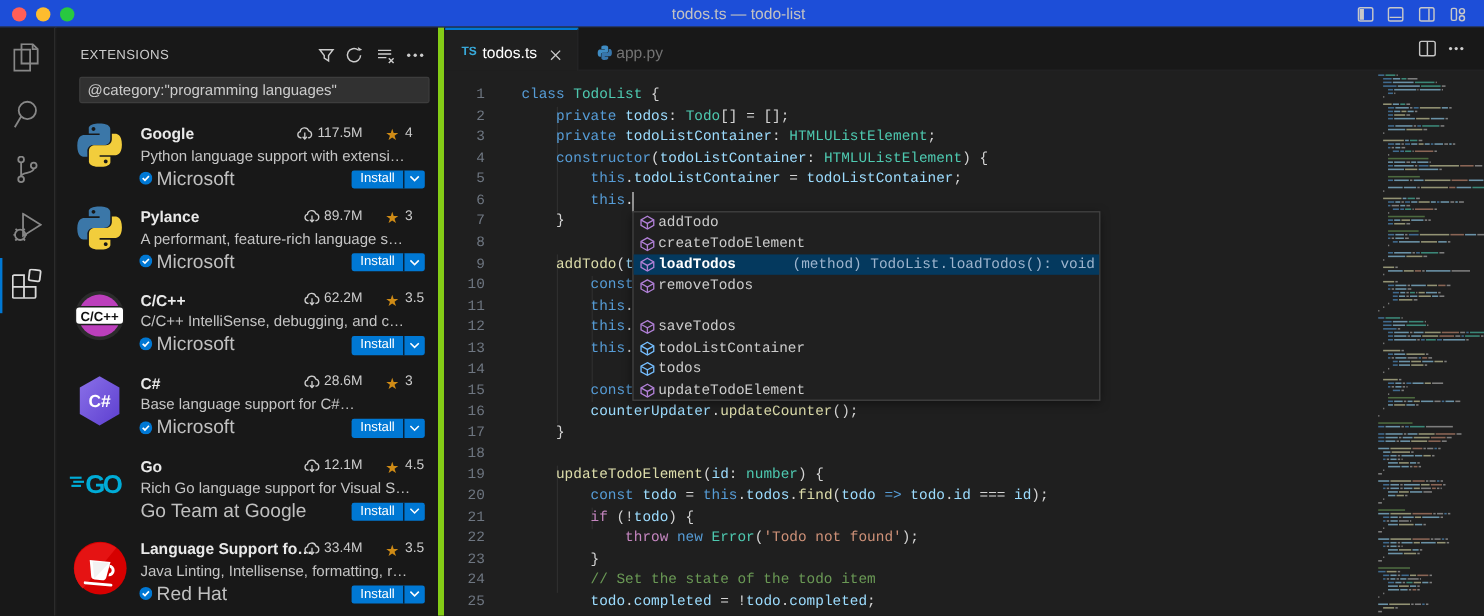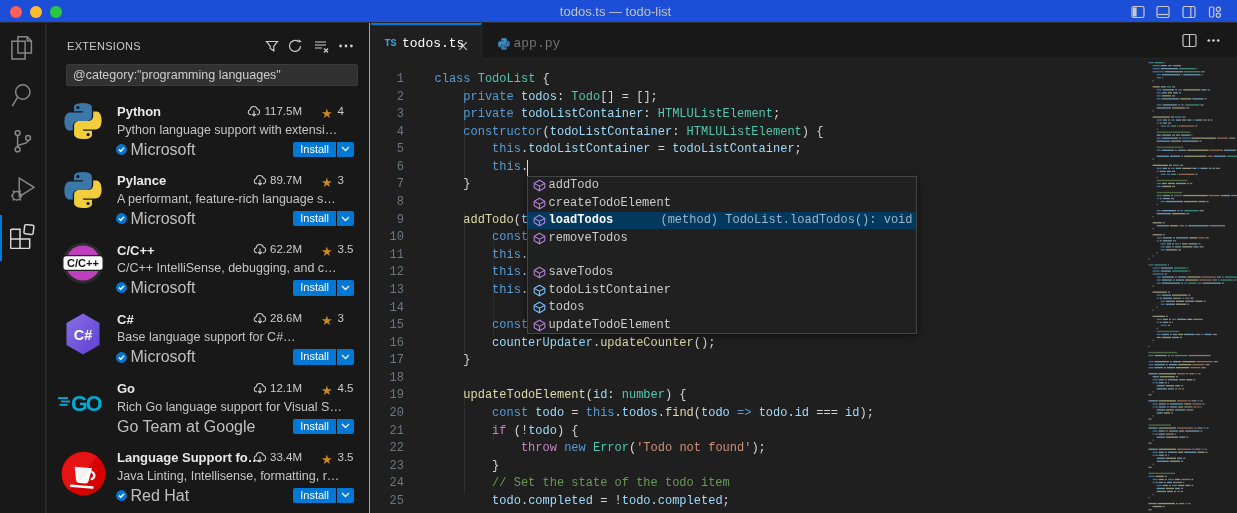--- a/index.html
+++ b/index.html
@@ -7,42 +7,42 @@
 
 #titlebar{position:absolute;left:0;top:0;width:1237px;height:23px;background:#1d4ed8;border-bottom:1px solid #2a2a2a;}
 .tl{position:absolute;top:5.5px;width:12px;height:12px;border-radius:50%;}
 #title{position:absolute;left:-6px;right:0;top:0;height:23px;line-height:23px;text-align:center;color:#c2c2c2;font-size:13px;}
 .layico{position:absolute;top:5px;}
 
 #actbar{position:absolute;left:0;top:23px;width:46px;height:490px;background:#181818;border-right:1px solid #2b2b2b;}
 .aicon{position:absolute;left:11px;width:24px;height:24px;}
 #actsel{position:absolute;left:0;top:192px;width:2px;height:46px;background:#0078d4;}
 
-#sidebar{position:absolute;left:47px;top:23px;width:323px;height:490px;background:#181818;border-right:1px solid #84cc16;}
+#sidebar{position:absolute;left:47px;top:23px;width:323px;height:490px;background:#181818;border-right:5px solid #84cc16;}
 #sbhead{position:absolute;left:20px;top:16.5px;color:#cccccc;font-size:11px;letter-spacing:.3px;}
 .hicon{position:absolute;top:14.5px;}
 #searchbox{position:absolute;left:19px;top:40.5px;width:292px;height:22.5px;background:#313131;border:1px solid #3d3d3d;border-radius:2px;color:#cccccc;font-size:12.5px;line-height:20.5px;padding-left:6px;white-space:nowrap;}
 .ext{position:absolute;left:0;width:323px;height:69.2px;}
 .elogo{position:absolute;left:14px;top:5px;width:44px;height:42px;}
 .ename{position:absolute;left:70px;top:9px;color:#e9e9e9;font-size:13px;font-weight:bold;white-space:nowrap;}
 .edesc{position:absolute;left:70px;top:27.5px;color:#c5c5c5;font-size:12.5px;white-space:nowrap;max-width:236px;overflow:hidden;}
 .epub{position:absolute;left:70px;top:45.5px;color:#c0c0c0;font-size:16px;white-space:nowrap;}
 .epub.badged{left:83.5px;}
 .ebadge{position:absolute;left:69px;top:45.8px;width:11px;height:11px;}
 .ecount{position:absolute;right:68px;top:9.5px;color:#cccccc;font-size:11.5px;white-space:nowrap;display:flex;align-items:center;gap:3px;}
 .estar{position:absolute;left:274px;top:8.5px;}
 .erate{position:absolute;left:290.5px;top:9.5px;color:#cccccc;font-size:11.5px;}
 .star{color:#cf8b16;font-size:13px;}
 .install{position:absolute;right:16px;top:46.5px;height:15.5px;background:#0078d4;border-radius:2px;color:#ffffff;font-size:11px;display:flex;align-items:center;}
 .install .ibtn{padding:0 7px;line-height:15.5px;}
 .install .isep{width:1px;height:15.5px;background:#07121c;}
 .install .ichev{width:17px;display:flex;align-items:center;justify-content:center;}
 
 #editor{position:absolute;left:371px;top:23px;width:866px;height:490px;background:#1f1f1f;}
-#tabbar{position:absolute;left:0;top:0;width:866px;height:35.5px;background:#181818;border-bottom:1px solid #252526;font-family:Liberation Mono, monospace;}
+#tabbar{position:absolute;left:0;top:0;width:866px;height:35.5px;background:#181818;border-bottom:1px solid #252526;}
 #tab1{position:absolute;left:0;top:0;width:110.5px;height:35.5px;background:#1f1f1f;border-top:2.3px solid #0078d4;border-right:1px solid #252526;}
 #tab1 .tlabel{position:absolute;left:31px;top:10.5px;color:#ffffff;font-size:13px;}
 #tab1 .tsico{position:absolute;left:13.5px;top:12.5px;color:#38a8d8;font-size:10px;font-weight:bold;}
 #tab1 .tclose{position:absolute;left:87px;top:13px;width:10px;height:10px;}
 #tab2{position:absolute;left:111.5px;top:0;width:99px;height:35.5px;}
 #tab2 .tlabel{position:absolute;left:31px;top:12.5px;color:#737373;font-size:13px;}
 #tab2 .pyico{position:absolute;left:14px;top:14px;width:14px;height:14px;}
 .tabact{position:absolute;top:10px;}
 
 #codearea{position:absolute;left:0;top:36.5px;width:866px;height:453.5px;overflow:hidden;}
@@ -142,21 +142,21 @@
           <circle cx="13.4" cy="8" r="1.4" fill="#cccccc"></circle>
         </svg></div>
     <div id="searchbox">@category:"programming languages"</div>
     <div class="ext" style="top:72.2px">
   <div class="elogo"><svg class="" width="44" height="42" viewBox="0 0 44 42" style="">
             <g transform="scale(1.000,1.000)">
 <path d="M21.8 3 c-9.4 0 -8.8 4.1 -8.8 4.1 v4.2 h9 v1.3 H9.4 c0 0 -6 -0.7 -6 8.8 c0 9.5 5.3 9.2 5.3 9.2 h3.1 v-4.4 c0 0 -0.2 -5.3 5.2 -5.3 h8.9 c0 0 5 0.1 5 -4.8 V7.9 C30.9 7.9 31.7 3 21.8 3 z M16.9 5.9 c0.9 0 1.6 0.7 1.6 1.6 c0 0.9 -0.7 1.6 -1.6 1.6 c-0.9 0 -1.6 -0.7 -1.6 -1.6 C15.3 6.6 16 5.9 16.9 5.9 z" fill="#3b77a8"></path>
 <path d="M22.2 39 c9.4 0 8.8 -4.1 8.8 -4.1 v-4.2 h-9 v-1.3 h12.6 c0 0 6 0.7 6 -8.8 c0 -9.5 -5.3 -9.2 -5.3 -9.2 h-3.1 v4.4 c0 0 0.2 5.3 -5.2 5.3 h-8.9 c0 0 -5 -0.1 -5 4.8 v8.2 C13.1 34.1 12.3 39 22.2 39 z M27.1 36.1 c-0.9 0 -1.6 -0.7 -1.6 -1.6 c0 -0.9 0.7 -1.6 1.6 -1.6 c0.9 0 1.6 0.7 1.6 1.6 C28.7 35.4 28 36.1 27.1 36.1 z" fill="#f2cd3c"></path>
             </g>
           </svg></div>
-  <div class="ename">Python</div>
+  <div class="ename">Google</div>
   <div class="ecount">
           <svg class="" width="14" height="12" viewBox="0 0 14 12" style="">
             <path style="fill:none;stroke:#cccccc;stroke-width:1.1" d="M4.2 9.8 H3.4 A2.6 2.6 0 0 1 3.2 4.7 A3.6 3.6 0 0 1 10.2 4 A3 3 0 0 1 10.6 9.8 H9.8"></path>
             <path style="fill:none;stroke:#cccccc;stroke-width:1.1" d="M7 5.5 v5.2 M5.2 9 L7 10.9 L8.8 9"></path>
           </svg>
           <span>117.5M</span>
         </div>
         <div class="estar"><span class="star">★</span></div>
         <div class="erate">4</div>
   <div class="edesc">Python language support with extensi…</div>

